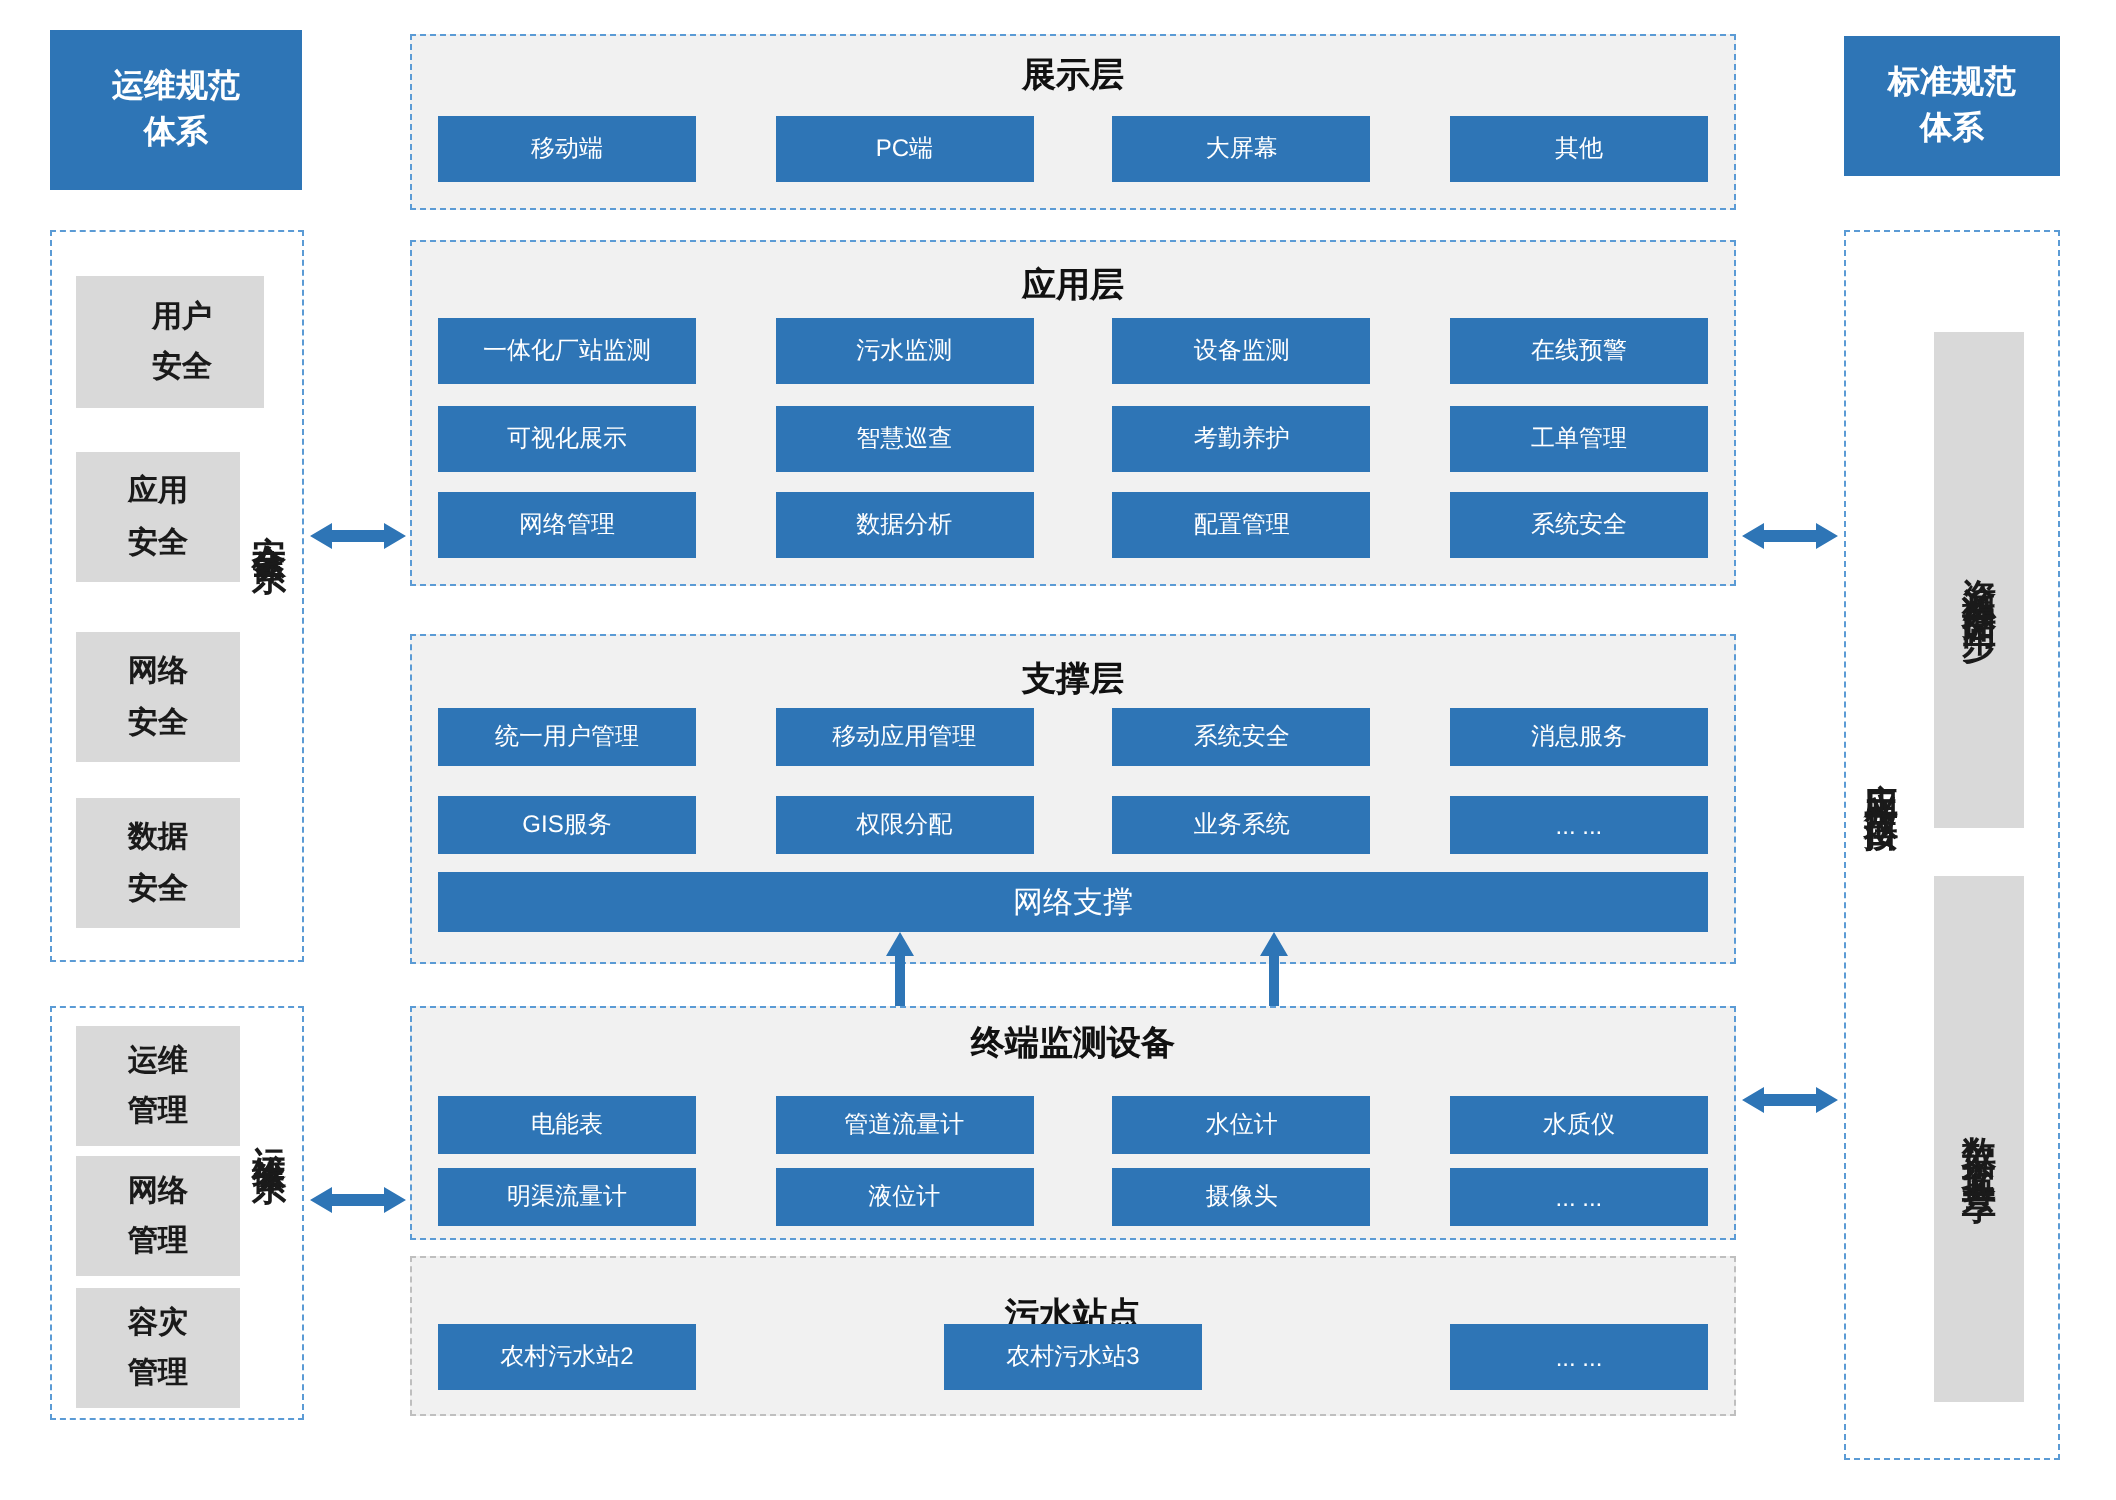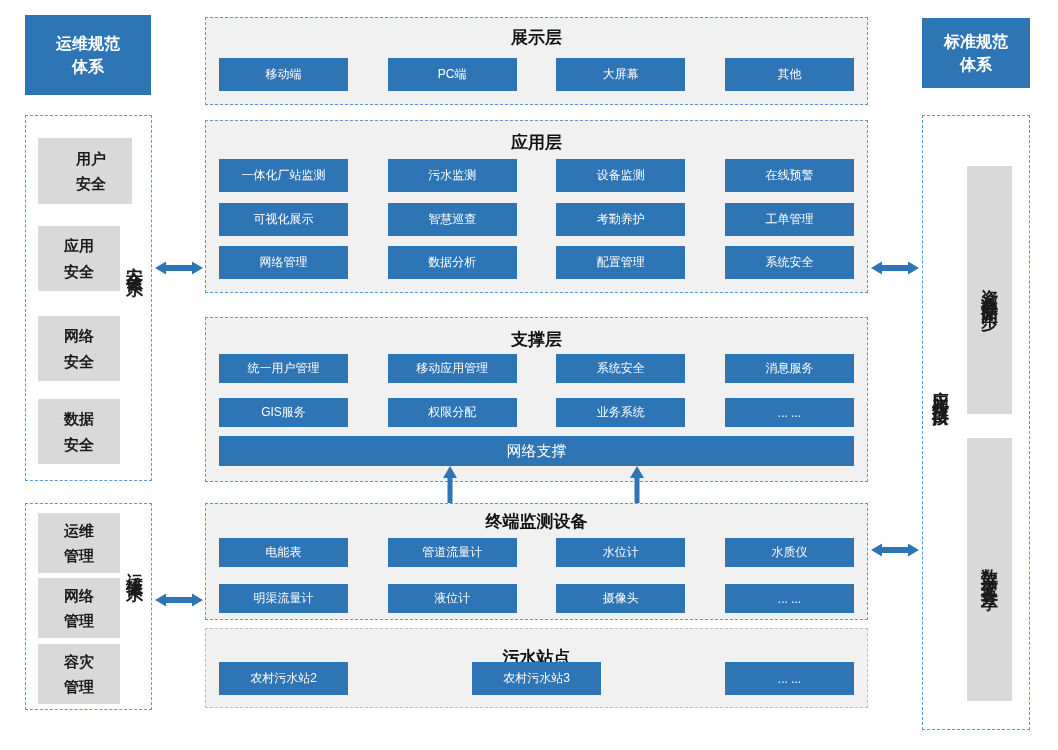--- a/index.html
+++ b/index.html
@@ -157,21 +157,21 @@
     </svg>
 </div>
 <div class="abs" style="left:630px;top:466px;width:14px;height:40px;">
   <svg width="14" height="40" viewBox="0 0 14 40">
       <path d="M7 0 L14 12 L9.5 12 L9.5 40 L4.5 40 L4.5 12 L0 12 Z" fill="#2E75B6"></path>
     </svg>
 </div>
 
 <div class="abs layer" style="left:205px;top:503px;width:663px;height:117px;">
   <div class="layer-title" style="top:6px;">终端监测设备</div>
-  <div class="lrow" style="top:34px;">
+  <div class="lrow" style="top:44px;">
     <div class="btn sm">电能表</div>
     <div class="btn sm">管道流量计</div>
     <div class="btn sm">水位计</div>
     <div class="btn sm">水质仪</div>
   </div>
   <div class="lrow" style="top:80px;">
     <div class="btn sm">明渠流量计</div>
     <div class="btn sm">液位计</div>
     <div class="btn sm">摄像头</div>
     <div class="btn sm">... ...</div>

